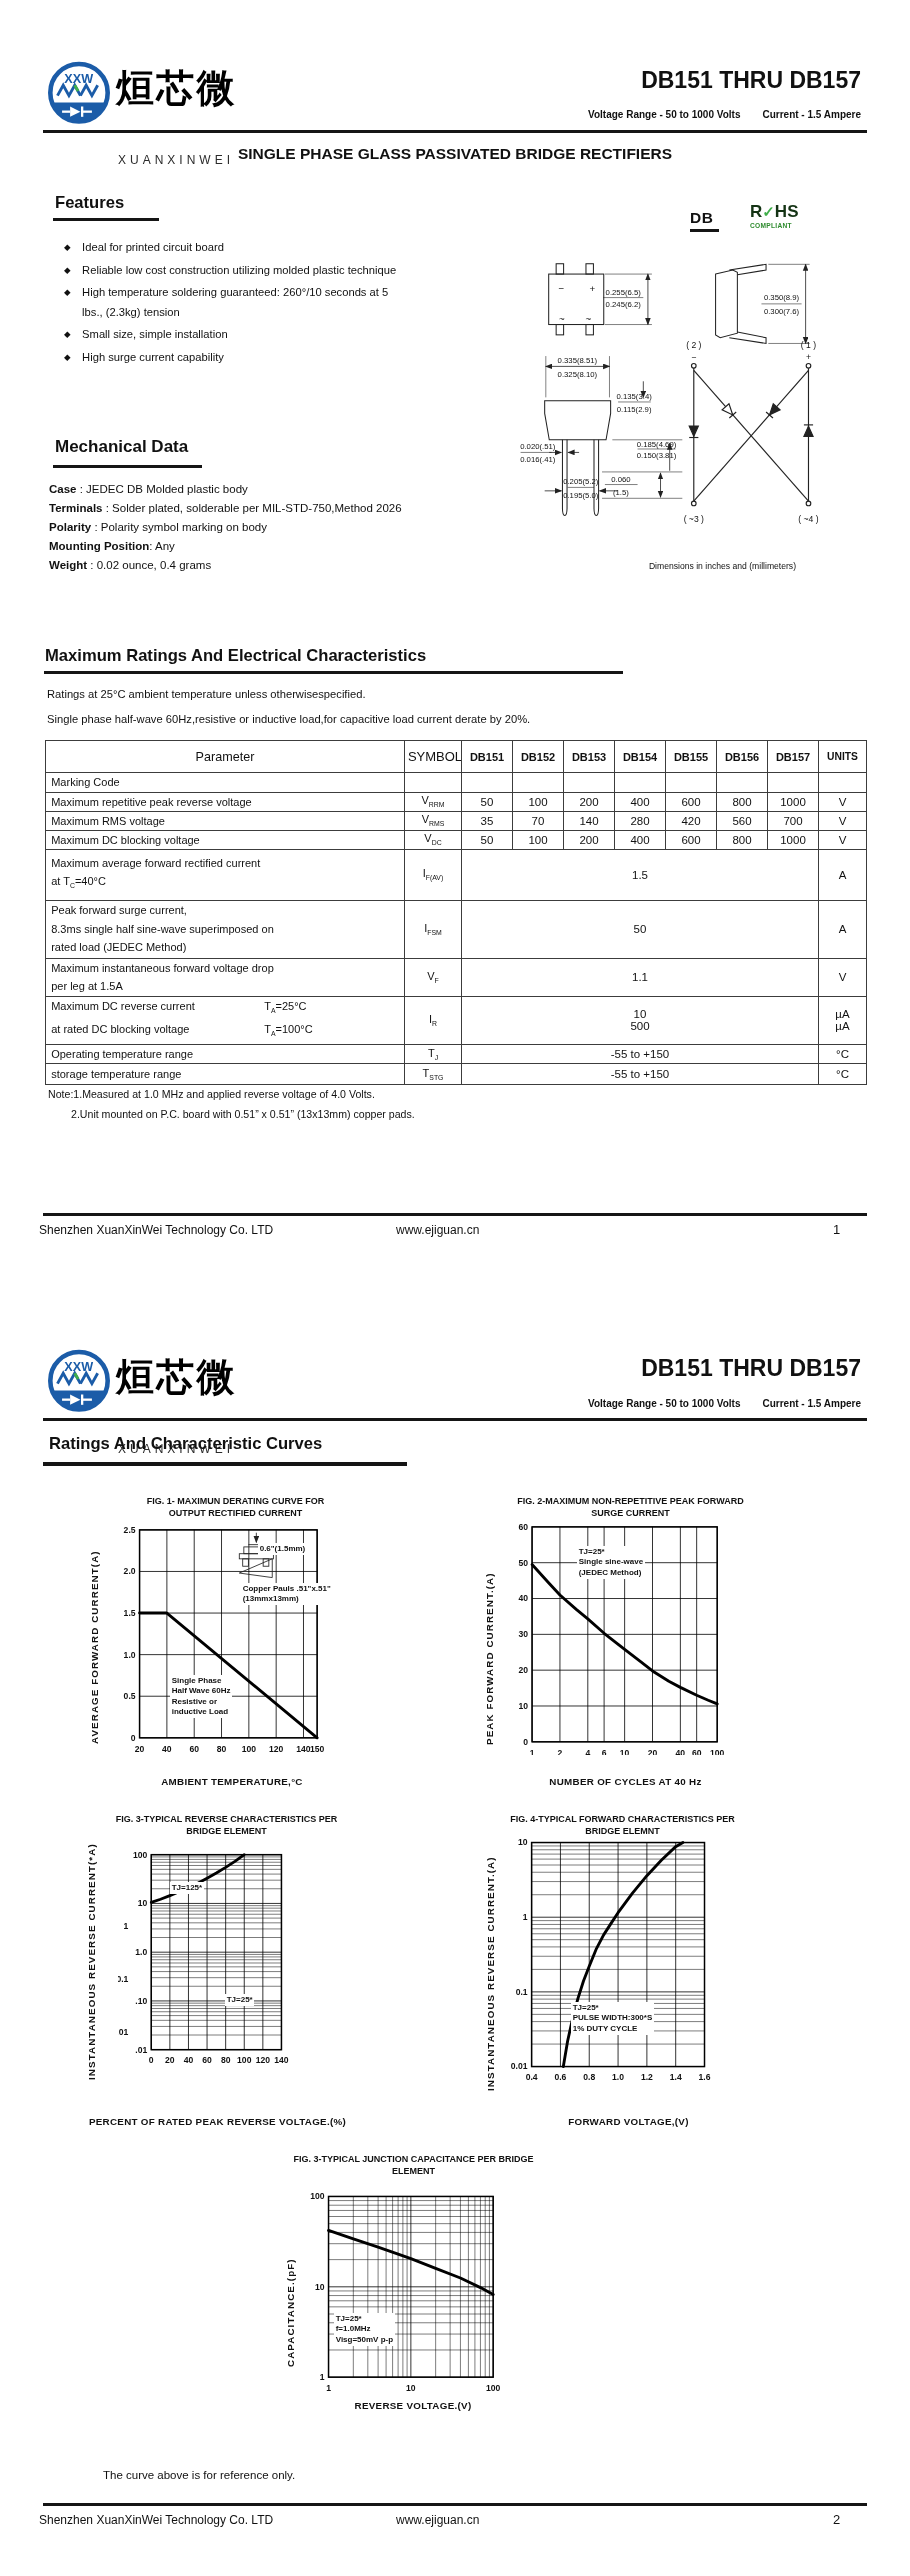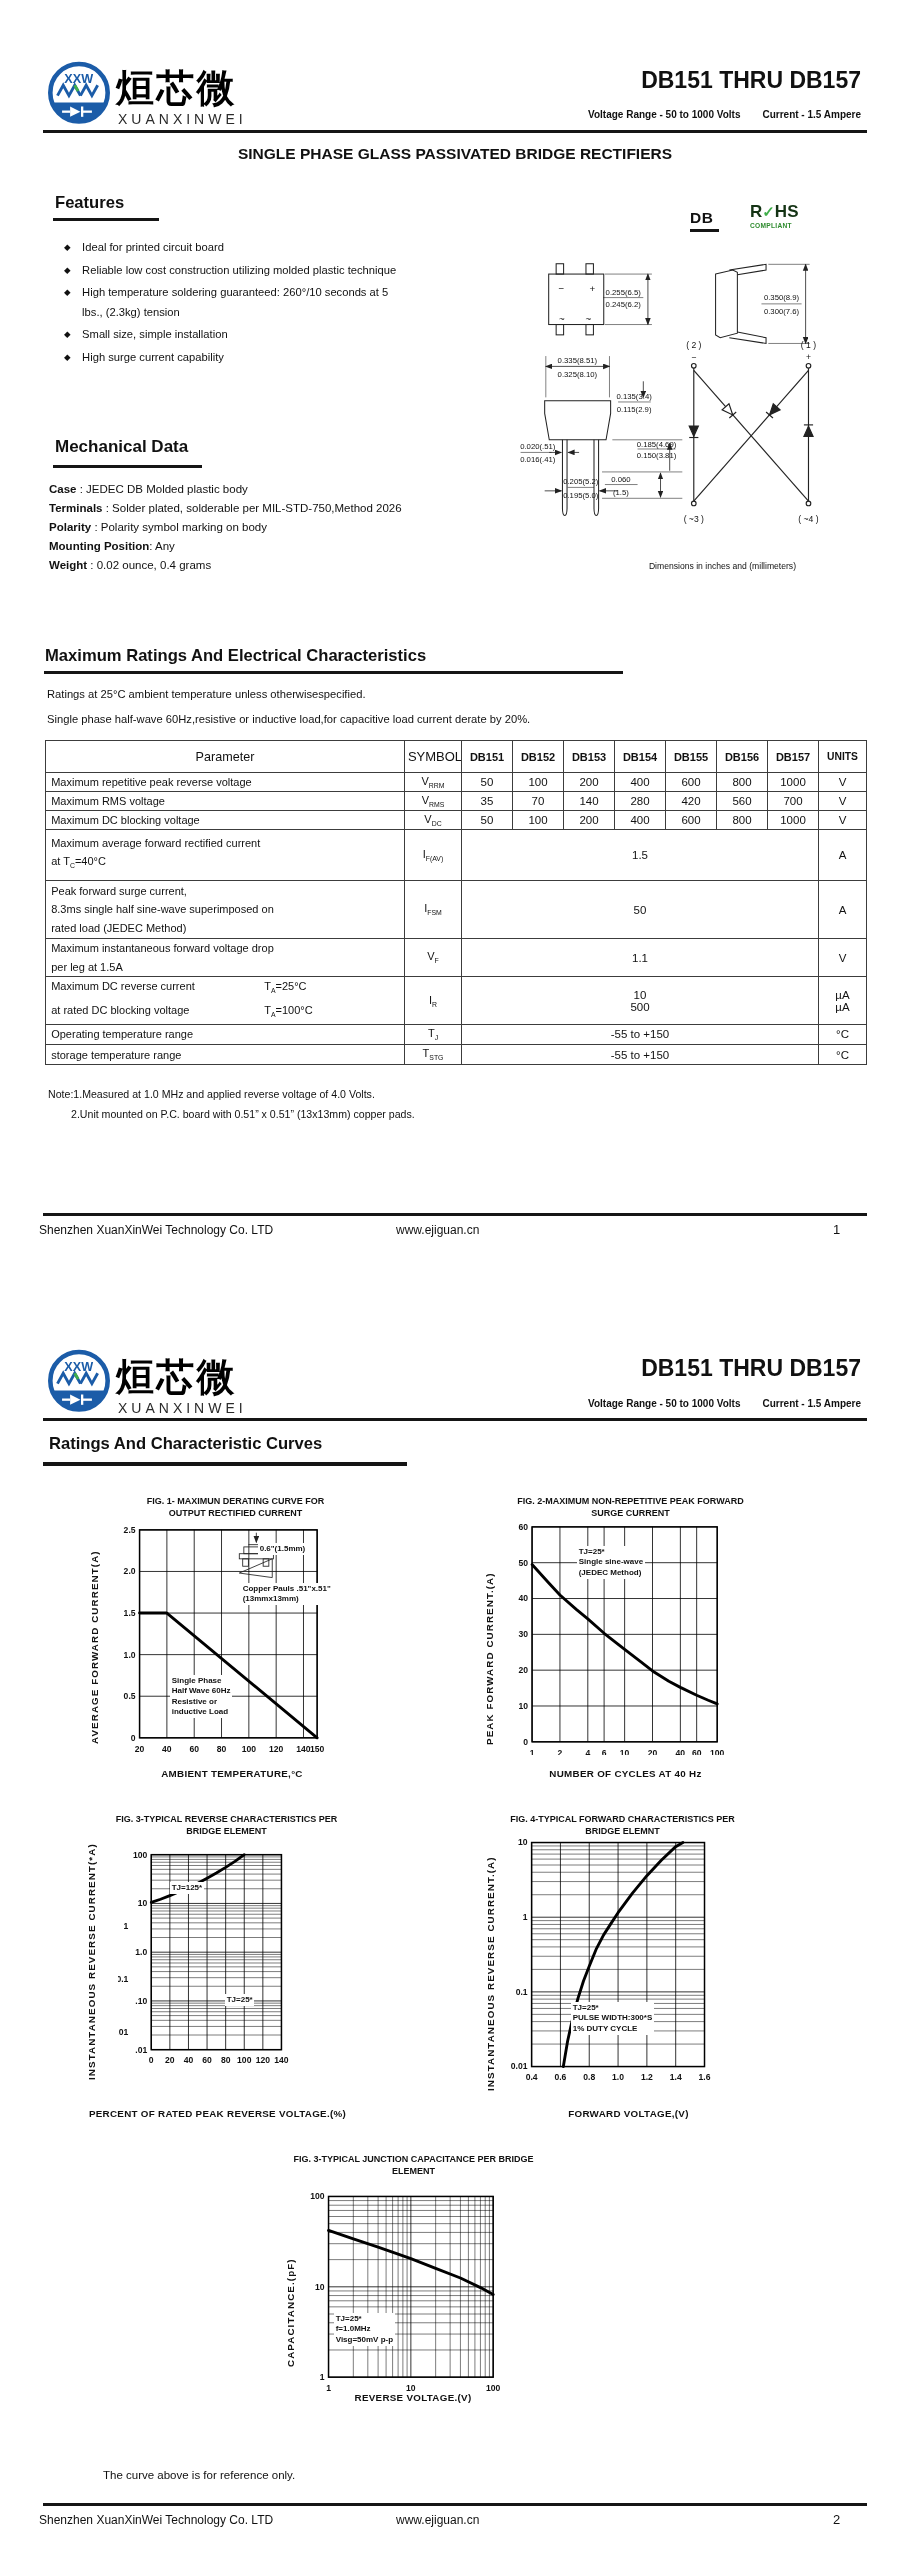--- a/index.html
+++ b/index.html
@@ -1,21 +1,21 @@
 <!DOCTYPE html>
 <html style="font-size:9.2px"><head>
 <meta charset="utf-8">
 <style>
   html,body{margin:0;padding:0;background:#fff;}
   .doc{position:relative;width:910px;height:2576px;background:#fff;overflow:hidden;
        font-family:"Liberation Sans",sans-serif;color:#111;}
   .abs{position:absolute;}
   .hrule{position:absolute;background:#151515;}
   .cn{position:absolute;font-size:38px;font-weight:bold;letter-spacing:2.3px;color:#000;}
-  .en{position:absolute;font-size:14px;letter-spacing:4px;color:#2b2b2b;}
+  .en{position:absolute;font-size:12px;letter-spacing:4px;color:#2b2b2b;margin-top:42px;}
   .doc-title{position:absolute;font-size:23px;font-weight:bold;white-space:nowrap;}
   .doc-sub{position:absolute;font-size:10px;font-weight:bold;white-space:nowrap;}
   .h1{position:absolute;font-size:16.6px;font-weight:bold;white-space:nowrap;}
   .bullet-list{position:absolute;font-size:11.2px;}
   .bullet-item{display:flex;margin-bottom:7.5px;}
   .bullet-item .dia{font-size:8.6px;margin-right:11.5px;line-height:15px;}
   .bullet-item .bl{line-height:15px;}
   .mech-line{position:absolute;font-size:11.5px;white-space:nowrap;}
   .mech-line b{font-weight:bold;}
   .intro{position:absolute;font-size:11.2px;white-space:nowrap;}
@@ -30,21 +30,21 @@
   .ratings td.lbl div{line-height:18.4px;}
   .ratings td.val{font-size:11.5px;}
   .ratings sub{font-size:6.9px;}
   .ratings tr.thick td{border-top-width:1.7px;}
   .ir-line{display:flex;}
   .ir-line .t1{width:213px;}
   .note-small{position:absolute;font-size:10.6px;white-space:nowrap;}
   .footer-text{position:absolute;font-size:12px;white-space:nowrap;}
   .page-num{position:absolute;font-size:13px;}
   .fig-title{position:absolute;font-weight:bold;font-size:9px;text-align:center;line-height:1.32;}
-  .xlabel{position:absolute;font-weight:bold;font-size:9.8px;text-align:center;letter-spacing:0.3px;white-space:nowrap;}
+  .xlabel{position:absolute;font-weight:bold;font-size:9.8px;text-align:center;letter-spacing:0.3px;white-space:nowrap;margin-top:8px;}
   .vlabel{position:absolute;font-weight:bold;font-size:9.8px;letter-spacing:1.1px;white-space:nowrap;
           transform:rotate(-90deg);transform-origin:0 0;}
   .note{position:absolute;font-size:8px;line-height:1.32;font-weight:600;}
   .bg{background:#fff;padding:0.6px 1.7px;}
   svg{position:absolute;font-family:"Liberation Sans",sans-serif;}
   .rohs-r{font-size:17px;font-weight:bold;color:#143314;}
   .rohs-check{font-size:15px;font-weight:bold;color:#3fae49;}
   .rohs-c{font-size:6.6px;font-weight:bold;color:#2e8b2e;letter-spacing:0.3px;}
 </style>
 </head>
@@ -253,20 +253,32 @@
       <td class="param">Parameter</td>
       <td class="symh">SYMBOLS</td>
       <td class="mod">DB151</td>
       <td class="mod">DB152</td>
       <td class="mod">DB153</td>
       <td class="mod">DB154</td>
       <td class="mod">DB155</td>
       <td class="mod">DB156</td>
       <td class="mod">DB157</td>
       <td class="unitsh">UNITS</td>
+    </tr>
+    <tr style="height:19.5px">
+      <td class="lbl">Marking Code</td>
+      <td></td>
+          <td></td>
+          <td></td>
+          <td></td>
+          <td></td>
+          <td></td>
+          <td></td>
+          <td></td>
+          <td></td>
     </tr>
     <tr style="height:19px">
       <td class="lbl">Maximum repetitive peak reverse voltage</td>
       <td class="sym"><span>V</span><sub>RRM</sub></td>
       <td class="val">50</td>
       <td class="val">100</td>
       <td class="val">200</td>
       <td class="val">400</td>
       <td class="val">600</td>
       <td class="val">800</td>

